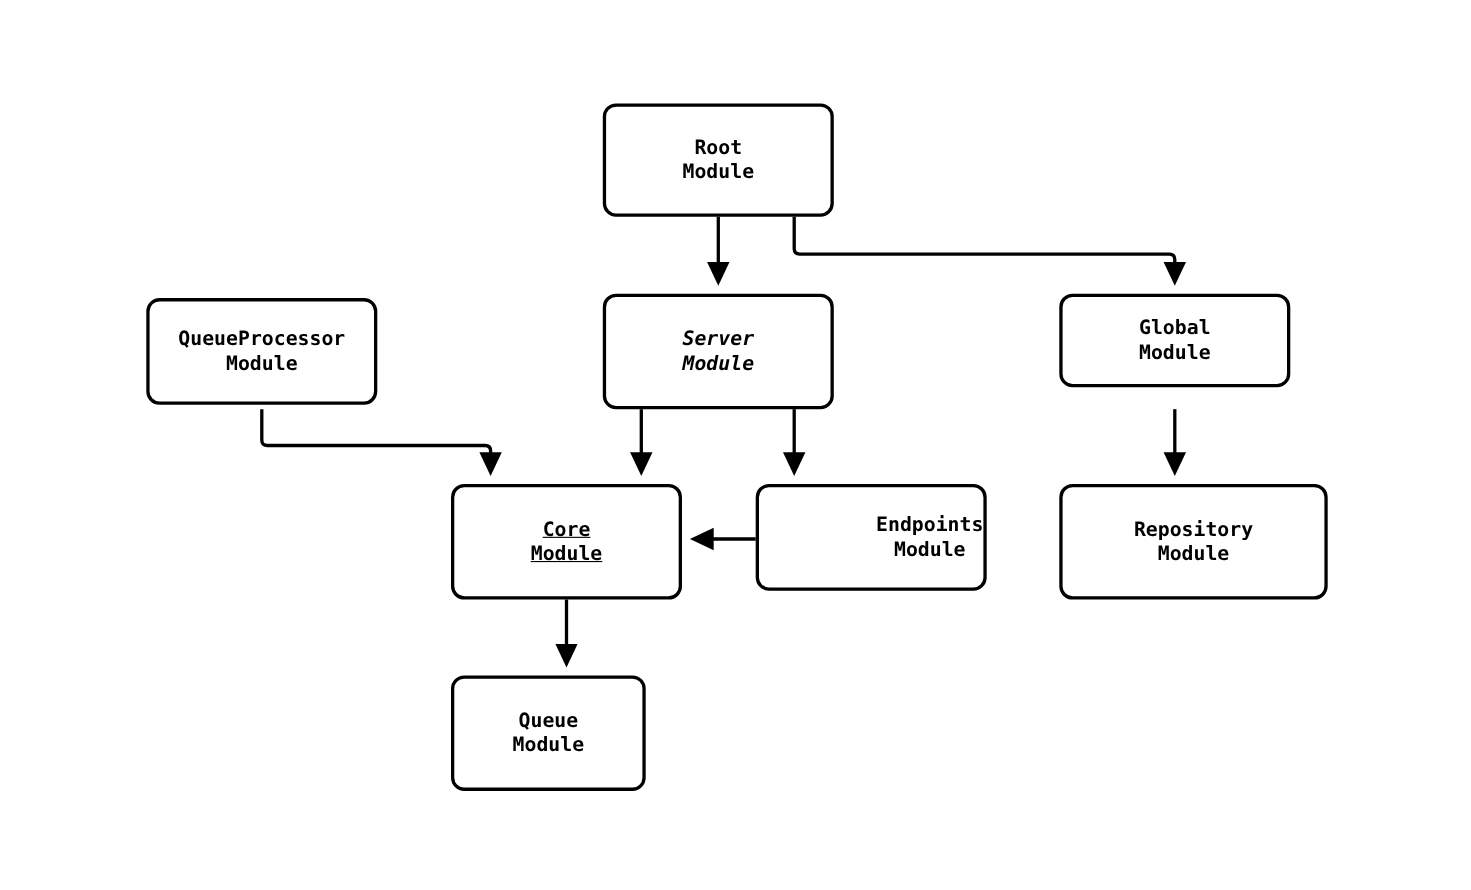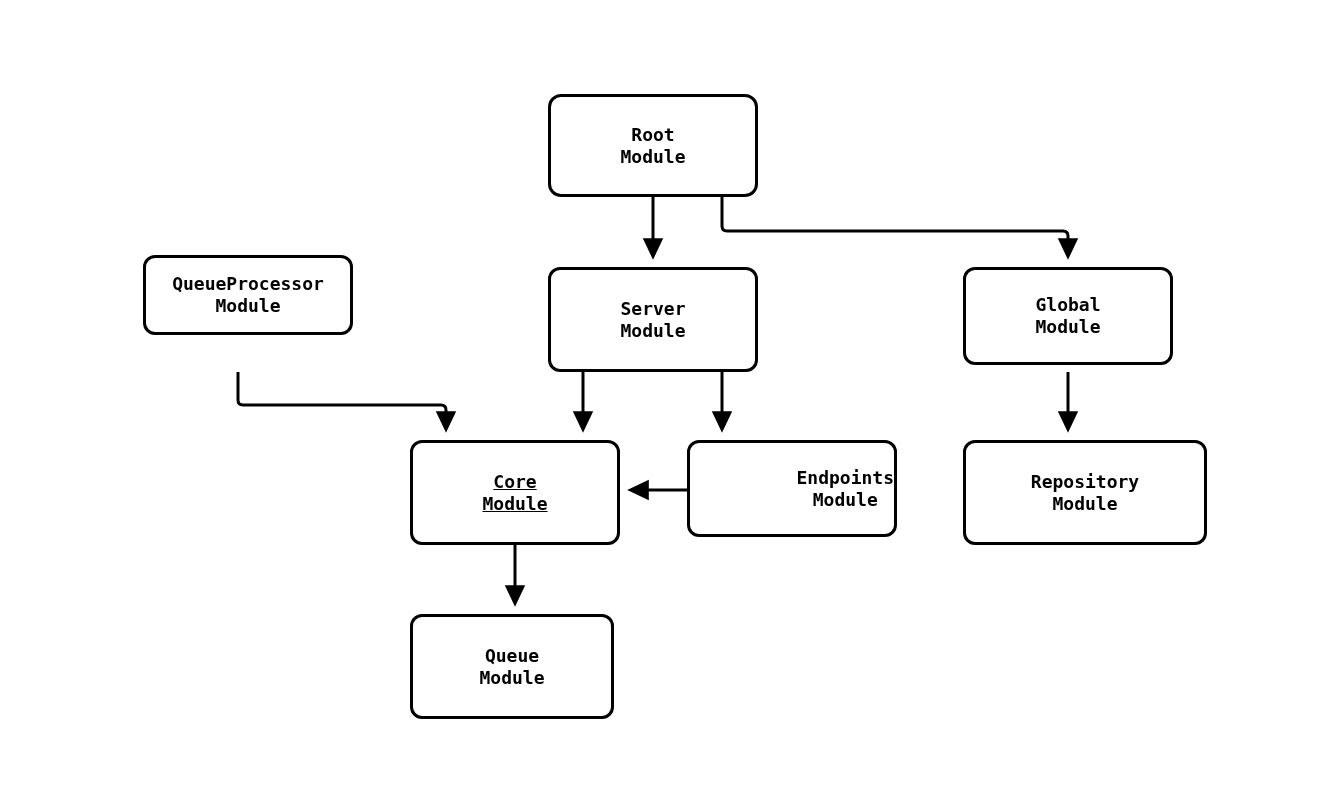--- a/index.html
+++ b/index.html
@@ -66,53 +66,53 @@
 
     <path d="M238,372 L238,400 Q238,405 243,405 L441,405 Q446,405 446,410 L446,425" fill="none" stroke="#000000" stroke-width="3" marker-end="url(#arrowhead)"></path>
 
     <path d="M687,490 L635,490" fill="none" stroke="#000000" stroke-width="3" marker-end="url(#arrowhead)"></path>
 
     <path d="M1068,372 L1068,425" fill="none" stroke="#000000" stroke-width="3" marker-end="url(#arrowhead)"></path>
 
     <path d="M515,545 L515,599" fill="none" stroke="#000000" stroke-width="3" marker-end="url(#arrowhead)"></path>
   </svg>
 
-  <div class="node" style="left:548px; top:94px; width:210px; height:103px;border-radius:13px;">
+  <div class="node" style="left:548px; top:94px; width:210px; height:103px;">
     <span class="node-label">Root
 Module</span>
   </div>
 
-  <div class="node" style="left:133px; top:255px; width:210px; height:80px;margin-left:10px;">
+  <div class="node" style="left:133px; top:271px; width:210px; height:97px;">
     <span class="node-label">QueueProcessor
 Module</span>
   </div>
 
-  <div class="node" style="left:548px; top:267px; width:210px; height:105px;">
+  <div class="node" style="left:548px; top:267px; width:210px; height:105px;font-style:italic;">
     <span class="node-label">Server
 Module</span>
   </div>
 
-  <div class="node" style="left:963px; top:267px; width:210px; height:98px;">
+  <div class="node" style="left:963px; top:267px; width:210px; height:85px;">
     <span class="node-label">Global
 Module</span>
   </div>
 
   <div class="node" style="left:410px; top:440px; width:210px; height:105px;text-decoration:underline;">
     <span class="node-label">Core
 Module</span>
   </div>
 
   <div class="node" style="left:687px; top:440px; width:210px; height:97px;justify-content:flex-end;">
     <span class="node-label">Endpoints
 Module</span>
   </div>
 
   <div class="node" style="left:963px; top:440px; width:244px; height:105px;">
     <span class="node-label">Repository
 Module</span>
   </div>
 
-  <div class="node" style="left:410px; top:614px; width:204px; height:105px;">
+  <div class="node" style="left:410px; top:614px; width:177px; height:105px;">
     <span class="node-label">Queue
 Module</span>
   </div>
 
 </div>
 
 </body></html>

